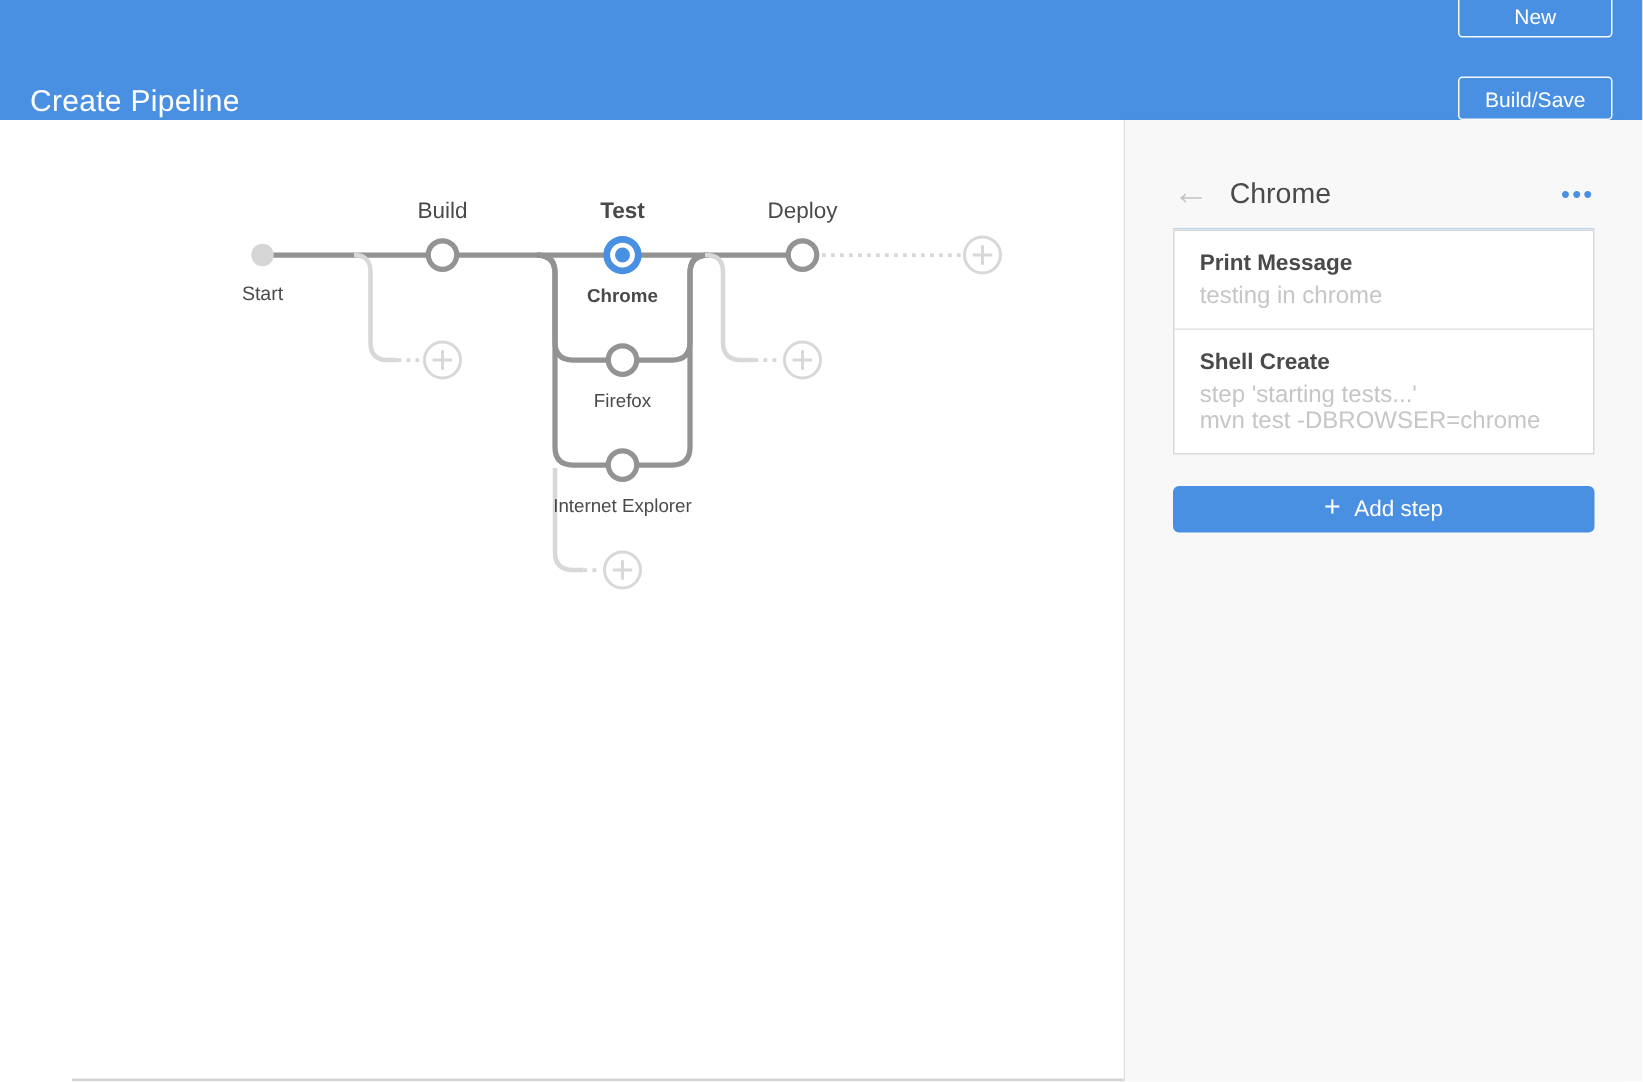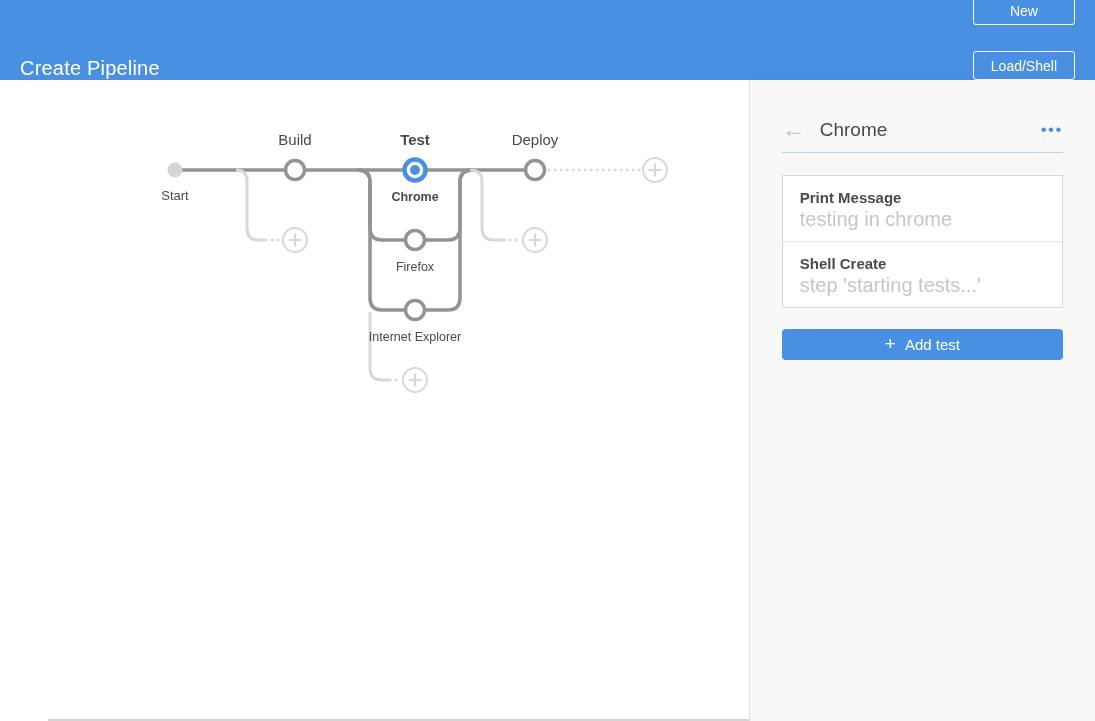--- a/index.html
+++ b/index.html
@@ -32,41 +32,41 @@
   .panel { width:360px; height:641px; background:#f8f8f8;
     border-left:1px solid #e0e0e0; box-shadow:-7px 0 8px -5px rgba(0,0,0,0.07);
     padding:0 32px; }
   .panel-header { margin-top:39px; padding-bottom:11px;
     border-bottom:1px solid #b9d4f0; display:flex; align-items:center; }
   .back-arrow { color:#c3c3c3; font-size:24px; line-height:20px; cursor:pointer;
     margin-right:14px; margin-top:-3px; }
   .panel-title { font-size:19px; font-weight:400; color:#4a4a4a; flex:1; }
   .more-dots { color:#4a90e2; font-size:17px; letter-spacing:1.5px; cursor:pointer; line-height:10px; }
 
-  .steps-card { margin-top:22px; background:#fff; border:1px solid #d8d8d8; }
+  .steps-card { background:#fff; border:1px solid #d8d8d8; }
   .step-row { padding:13px 16px 13px 17px; cursor:pointer; }
   .step-row + .step-row { border-top:1px solid #e2e2e2; }
   .step-title { font-size:15px; font-weight:bold; color:#4a4a4a; margin-bottom:5px; }
-  .step-detail { font-size:20px; color:#c6c6c6; line-height:17px; }
+  .step-detail { font-size:16px; color:#c6c6c6; line-height:17px; }
 
   .add-step { margin-top:21px; width:100%; height:31px; background:#4a90e2;
     color:#fff; border:none; border-radius:4px; font-family:inherit; font-size:15px;
     display:flex; align-items:center; justify-content:center; gap:9px; cursor:pointer; }
   .add-step .plus { font-size:19px; font-weight:400; line-height:1; margin-top:-2px; }
 </style>
 </head>
 <body>
 
 <div class="app">
 
   <header class="app-header">
     <h1>Create Pipeline</h1>
     <div class="header-buttons">
       <button class="hdr-btn">New</button>
-      <button class="hdr-btn">Load/Shell</button>
+      <button class="hdr-btn">Build/Save</button>
     </div>
   </header>
 
   <div class="main">
 
     <section class="canvas">
       <svg width="735" height="641" viewBox="0 0 735 641">
 
         <path d="M127 90 H487" stroke="#949393" stroke-width="3.5" fill="none"></path>
 
@@ -134,23 +134,24 @@
       </div>
 
       <div class="steps-card">
         <div class="step-row">
           <div class="step-title">Print Message</div>
           <div class="step-detail">testing in chrome</div>
         </div>
         <div class="step-row">
           <div class="step-title">Shell Create</div>
           <div class="step-detail">step 'starting tests...'</div>
+          <div class="step-detail">mvn test -DBROWSER=chrome</div>
         </div>
       </div>
 
       <button class="add-step">
         <span class="plus">+</span>
-        <span>Add test</span>
+        <span>Add step</span>
       </button>
     </aside>
 
   </div>
 </div>
 
 </body></html>

